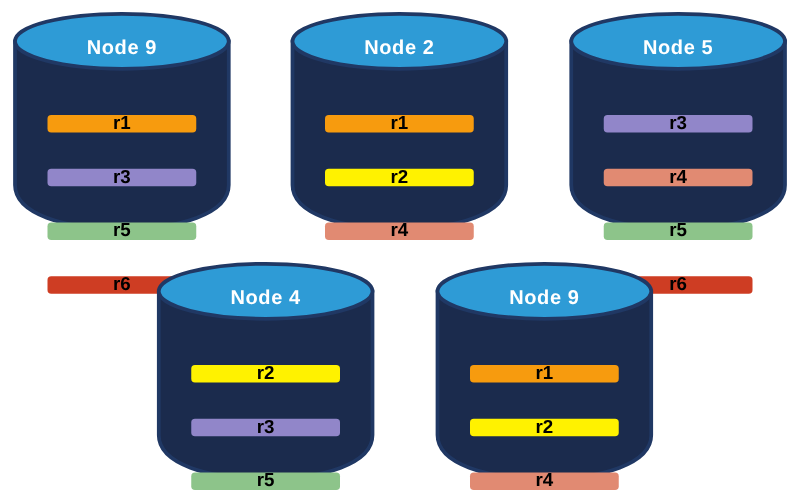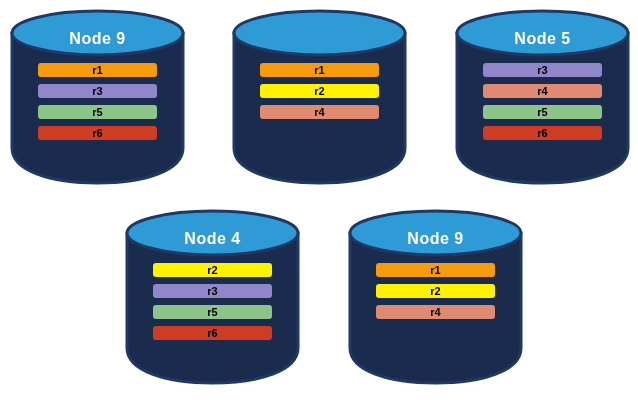--- a/index.html
+++ b/index.html
@@ -50,26 +50,27 @@
     position: absolute;
     left: 28px;
     top: 55px;
     width: 119px;
   }
   .replica {
     height: 14px;
     border-radius: 3px;
     margin-bottom: 7px;
     text-align: center;
-    font-size: 11px;
+    font-size: 15px;
     font-weight: bold;
     color: #000000;
     line-height: 14px;
     font-family: "Liberation Sans", sans-serif;
     box-sizing: border-box;
+    margin-top: 29px;
   }
 </style>
 </head>
 <body>
 
 <div id="diagram" style="background: rgb(255, 255, 255);">
     <div class="node" style="left: 10px; top: 8px;">
       <svg class="node-svg" viewBox="0 0 175 177">
         <path d="M2,25 L2,140 C2,163 41,175 87.5,175 C134,175 173,163 173,140 L173,25 Z" fill="#1B2B4D" stroke="#203864" stroke-width="3"></path>
         <ellipse cx="87.5" cy="25" rx="85.5" ry="22" fill="#2E9BD6" stroke="#203864" stroke-width="3"></ellipse>
@@ -80,20 +81,21 @@
         <div class="replica" style="background: rgb(145, 134, 201);">r3</div>
         <div class="replica" style="background: rgb(141, 196, 138);">r5</div>
         <div class="replica" style="background: rgb(206, 61, 35);">r6</div>
       </div>
     </div>
     <div class="node" style="left: 232px; top: 8px;">
       <svg class="node-svg" viewBox="0 0 175 177">
         <path d="M2,25 L2,140 C2,163 41,175 87.5,175 C134,175 173,163 173,140 L173,25 Z" fill="#1B2B4D" stroke="#203864" stroke-width="3"></path>
         <ellipse cx="87.5" cy="25" rx="85.5" ry="22" fill="#2E9BD6" stroke="#203864" stroke-width="3"></ellipse>
       </svg>
+      <div class="node-title">Node  2</div>
       <div class="replica-list">
         <div class="replica" style="background: rgb(247, 155, 14);">r1</div>
         <div class="replica" style="background: rgb(255, 242, 0);">r2</div>
         <div class="replica" style="background: rgb(225, 138, 114);">r4</div>
       </div>
     </div>
     <div class="node" style="left: 455px; top: 8px;">
       <svg class="node-svg" viewBox="0 0 175 177">
         <path d="M2,25 L2,140 C2,163 41,175 87.5,175 C134,175 173,163 173,140 L173,25 Z" fill="#1B2B4D" stroke="#203864" stroke-width="3"></path>
         <ellipse cx="87.5" cy="25" rx="85.5" ry="22" fill="#2E9BD6" stroke="#203864" stroke-width="3"></ellipse>

